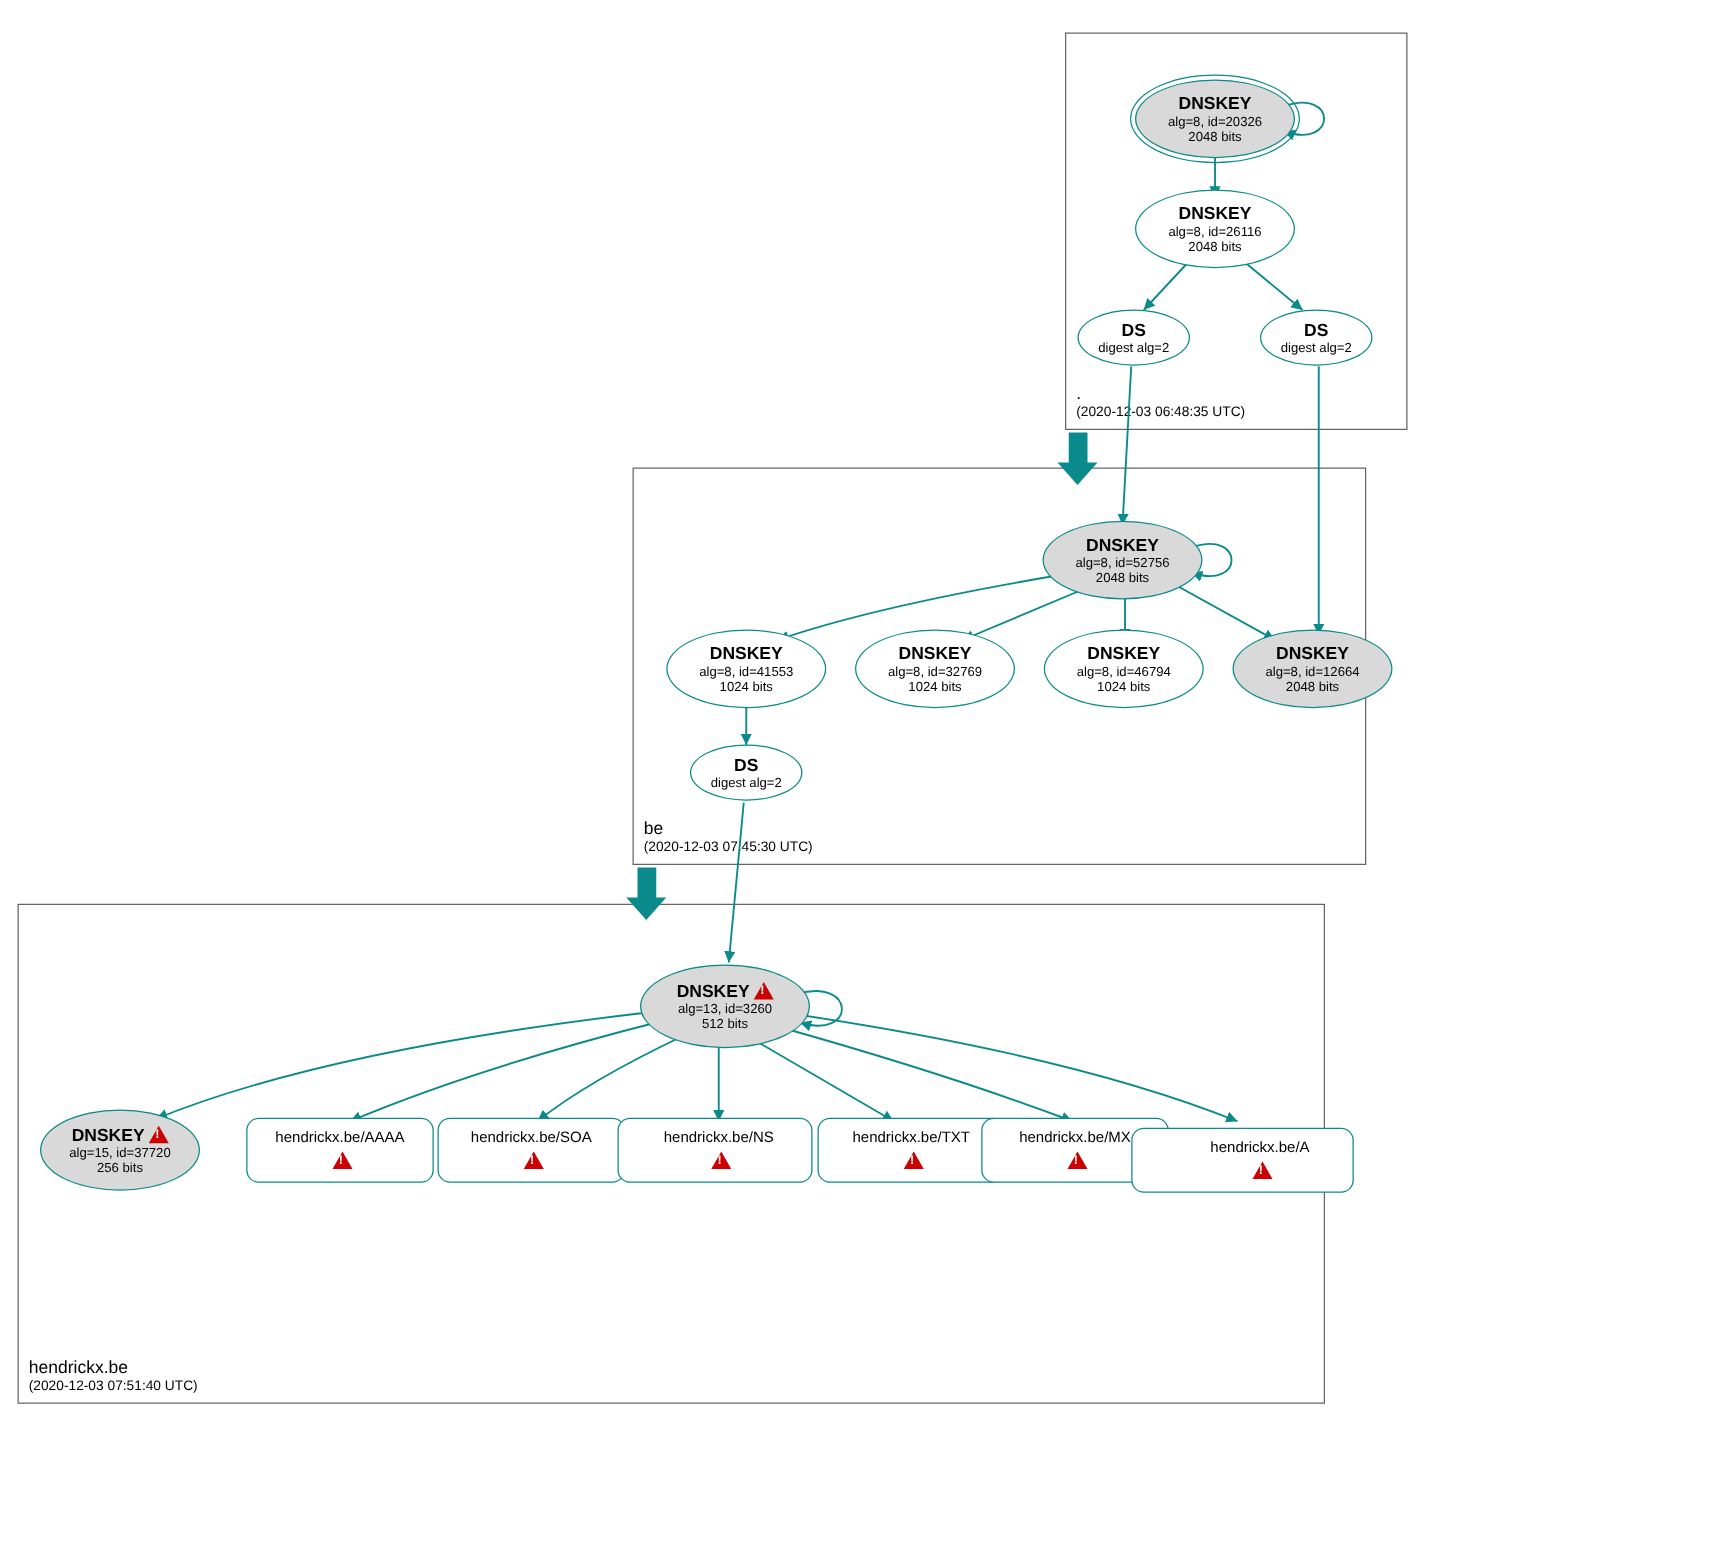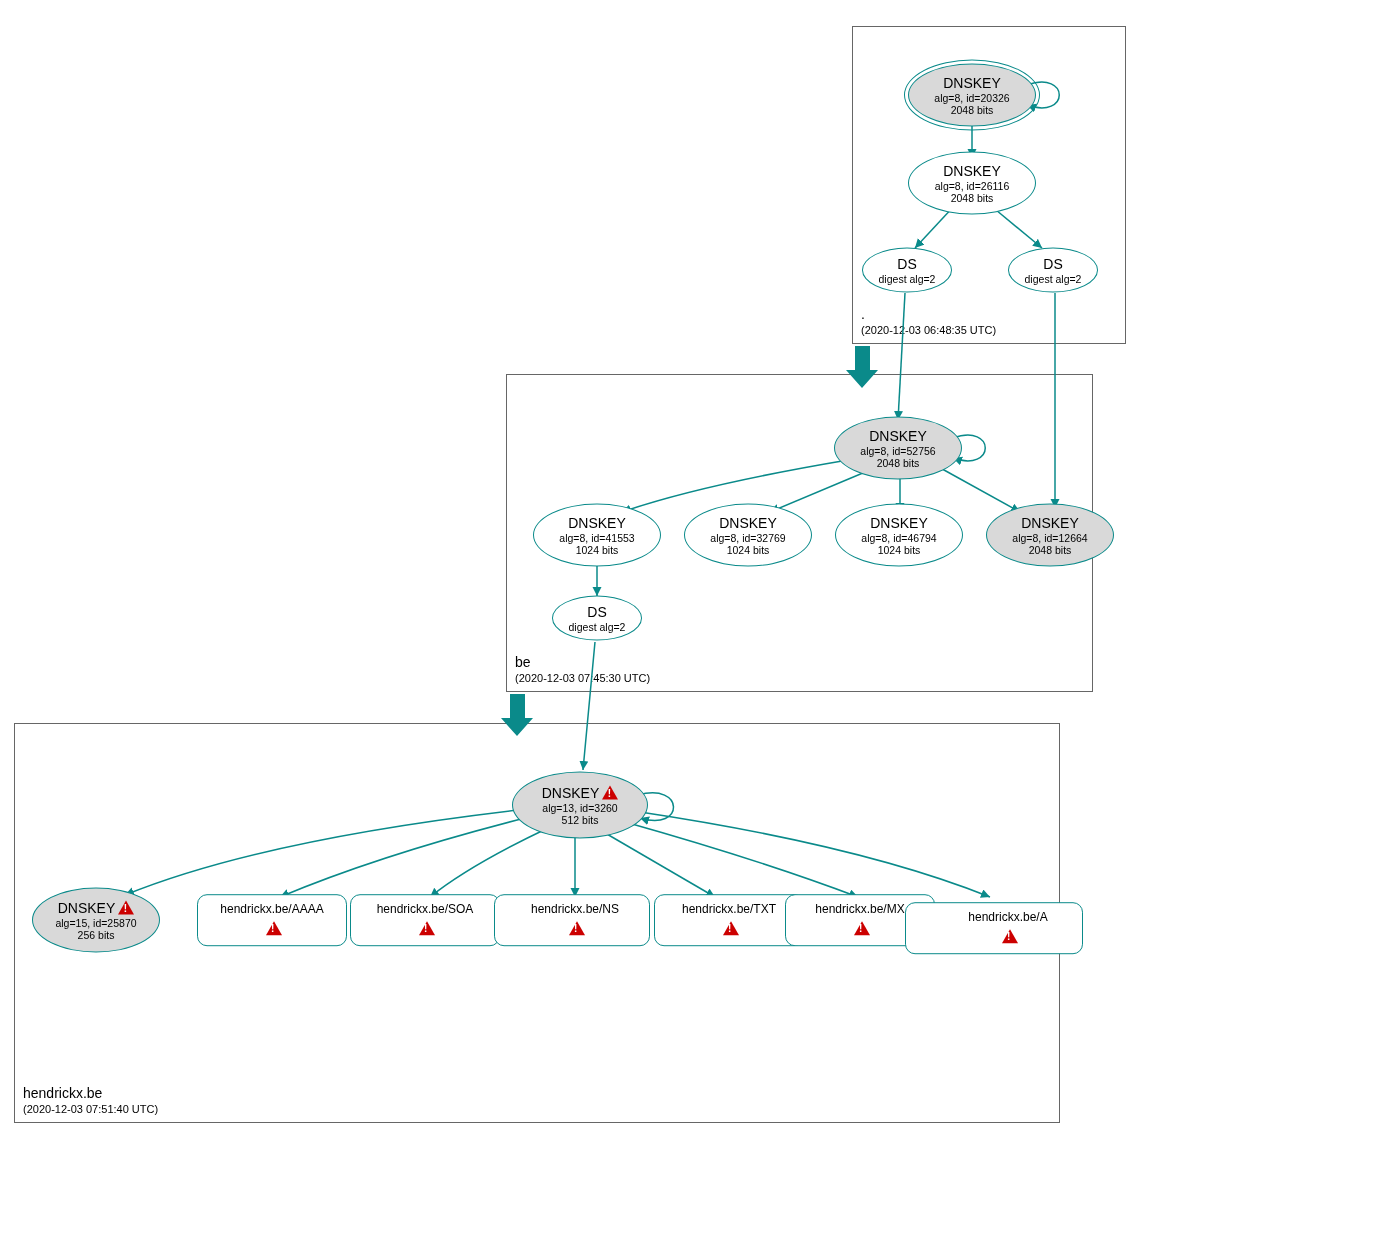--- a/index.html
+++ b/index.html
@@ -46,21 +46,21 @@
     border:1.5px solid #0a8a8a;
     border-radius:50%;
   }
   .grey { background: #d9d9d9; }
   .rect {
     border: 1.5px solid #0a8a8a;
     border-radius: 10px;
     padding: 8px 14px;
     min-width: 120px;
   }
-  .title { font-size: 14px; display:inline-block; }
+  .title { font-size: 14px; display:inline-block;font-weight:bold; }
   .sub { font-size: 10.5px; }
   svg.edges { position:absolute; left:0; top:0; pointer-events:none; }
   .edge { stroke:#0a8a8a; stroke-width:1.5; fill:none; }
   .arrowhead { fill:#0a8a8a; }
   .big-arrow { fill:#0a8a8a; }
   .warn {
     display:inline-block;
     width:0; height:0;
     border-left:8px solid transparent;
     border-right:8px solid transparent;
@@ -193,21 +193,21 @@
   <div class="sub">digest alg=2</div>
 </div>
 
 <div class="node ellipse grey" style="left:580px; top:805px; padding:12px 22px;">
   <div><span class="title">DNSKEY</span><span class="warn"></span></div>
   <div class="sub">alg=13, id=3260</div>
   <div class="sub">512 bits</div>
 </div>
 <div class="node ellipse grey" style="left:96px; top:920px; padding:11px 18px;">
   <div><span class="title">DNSKEY</span><span class="warn"></span></div>
-  <div class="sub">alg=15, id=25870</div>
+  <div class="sub">alg=15, id=37720</div>
   <div class="sub">256 bits</div>
 </div>
 
 <div class="node rect" style="left:272px; top:920px;">
   <div>hendrickx.be/AAAA</div>
   <div class="warn-row"><span class="warn"></span></div>
 </div>
 <div class="node rect" style="left:425px; top:920px;">
   <div>hendrickx.be/SOA</div>
   <div class="warn-row"><span class="warn"></span></div>

